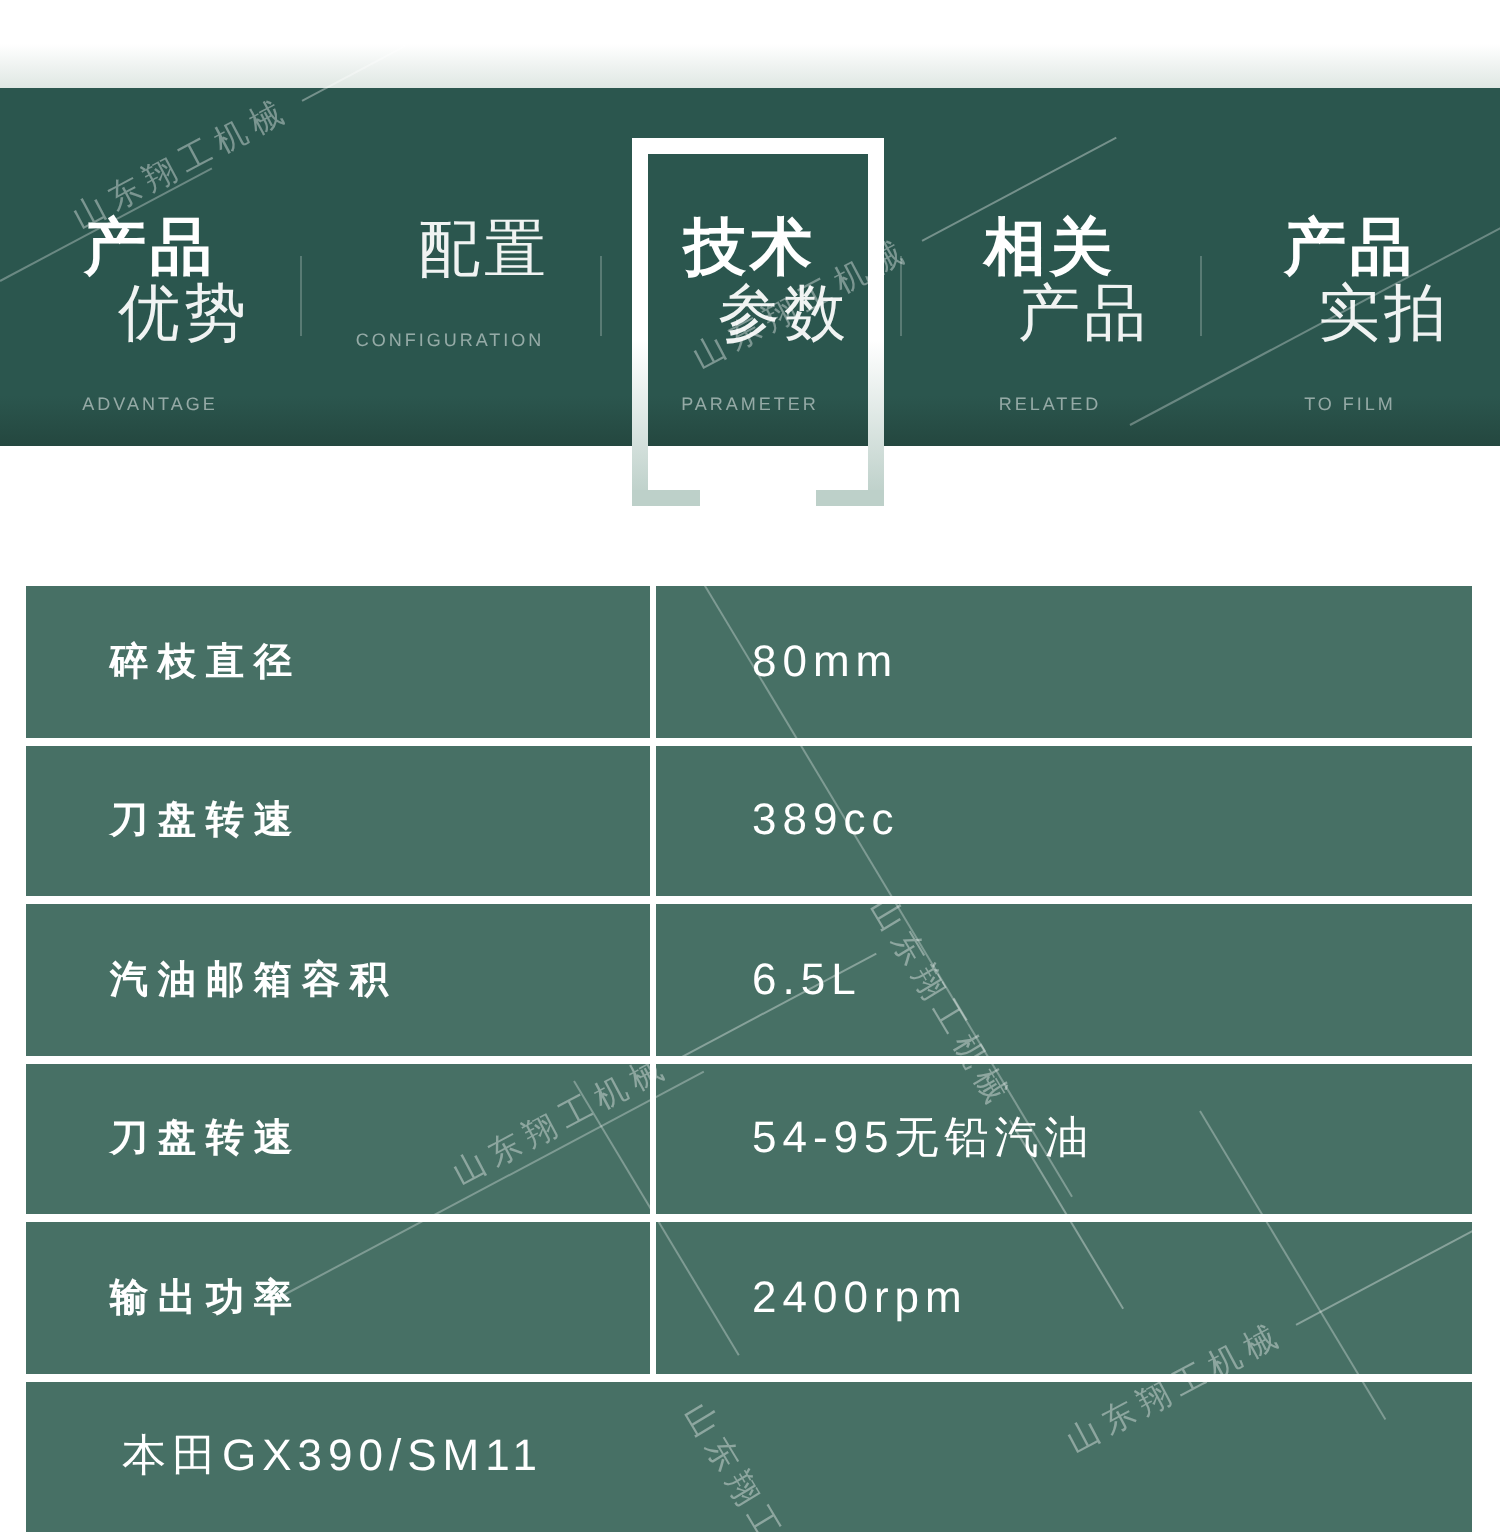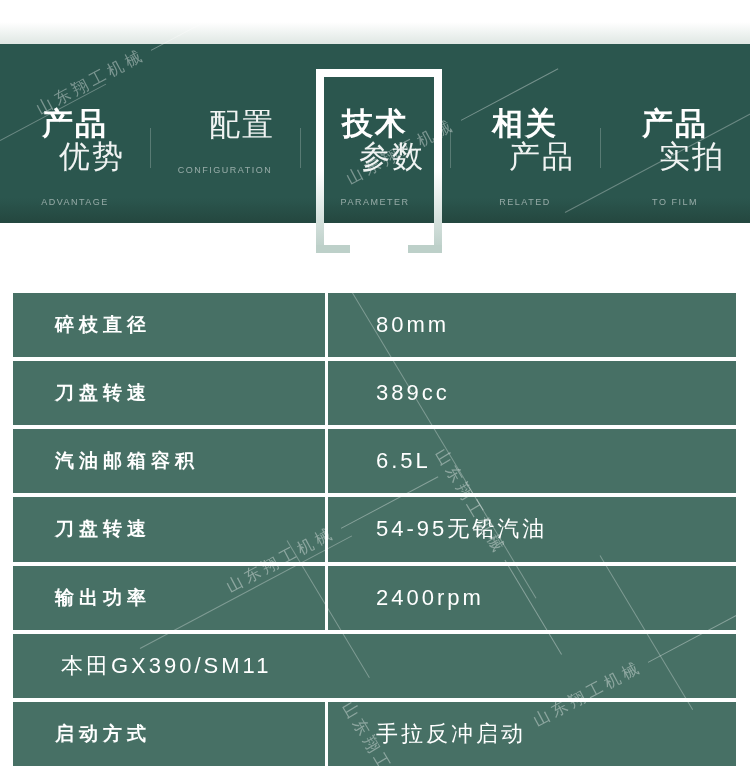--- a/index.html
+++ b/index.html
@@ -157,24 +157,20 @@
       <div class="cell cell-label">刀盘转速</div>
       <div class="cell cell-value">54-95无铅汽油</div>
     </div>
     <div class="spec-row">
       <div class="cell cell-label">输出功率</div>
       <div class="cell cell-value">2400rpm</div>
     </div>
     <div class="spec-row">
       <div class="cell cell-value">本田GX390/SM11</div>
     </div>
-    <div class="spec-row">
-      <div class="cell cell-label">启动方式</div>
-      <div class="cell cell-value">手拉反冲启动</div>
-    </div>
   </div>
 
   <span class="wm rot-up" style="left:38px;top:100px;">山东翔工机械</span>
   <span class="wm rot-up" style="left:348px;top:170px;">山东翔工机械</span>
   <span class="wm rot-down" style="left:448px;top:445px;transform-origin:left top;">山东翔工机械</span>
   <span class="wm rot-up" style="left:228px;top:578px;">山东翔工机械</span>
   <span class="wm rot-up" style="left:535px;top:712px;">山东翔工机械</span>
   <span class="wm rot-down" style="left:355px;top:698px;transform-origin:left top;">山东翔工机械</span>
 
   <div class="wline rot-up" style="left:0px;top:140px;width:120px;"></div>

